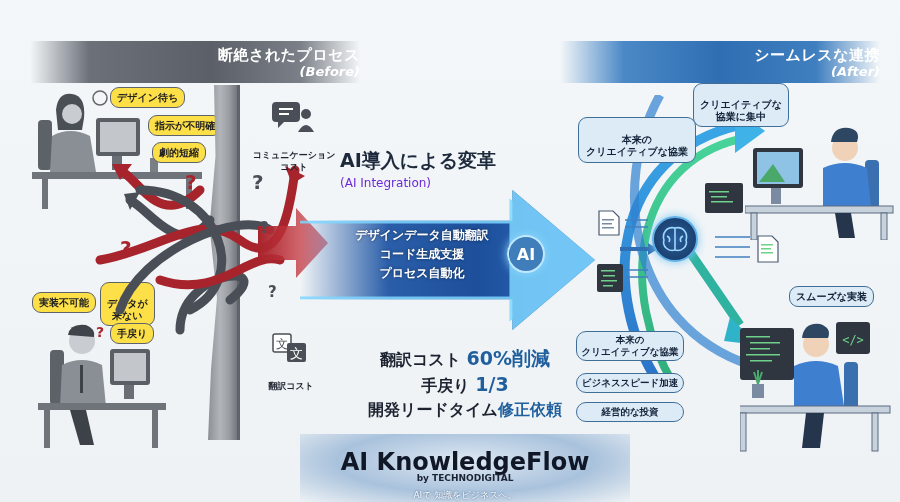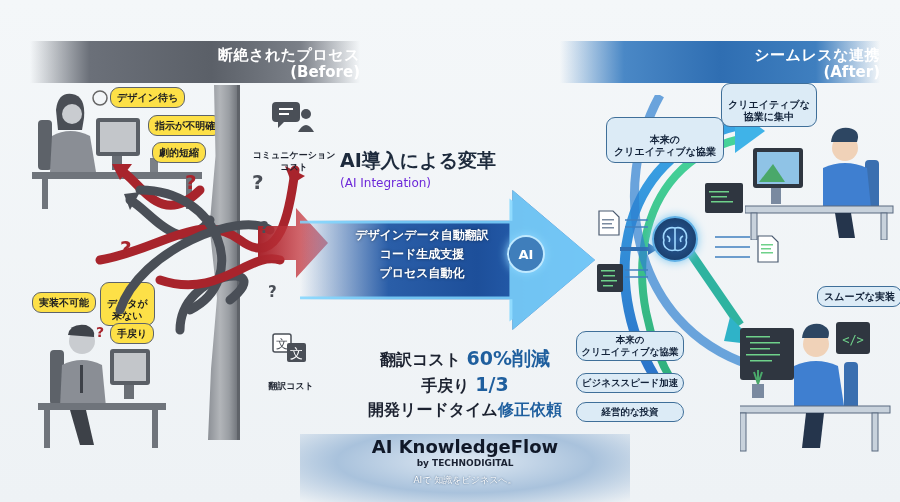--- a/index.html
+++ b/index.html
@@ -11,21 +11,21 @@
     color: #1e2430;
   }
   .abs { position: absolute; }
 
   
   .hdr {
     position: absolute; top: 25px; height: 42px;
     text-align: right; color: #fff; margin-top: 16px;
   }
   .hdr .t1 { font-size: 15px; font-weight: bold; line-height: 20px; padding-top: 4px; letter-spacing: 0.5px; }
-  .hdr .t2 { font-size: 15px; line-height: 14px; font-weight: bold; }
+  .hdr .t2 { font-size: 13px; line-height: 14px; font-weight: bold; font-style: italic; }
   .hdr-before {
     left: 30px; width: 330px;
     background: linear-gradient(90deg, rgba(90,96,104,0) 0%, #6b7079 18%, #5b6068 55%, #7b8088 82%, rgba(130,135,142,0) 100%);
   }
   .hdr-after {
     left: 560px; width: 320px;
     background: linear-gradient(90deg, rgba(70,130,190,0) 0%, #4a88c6 20%, #2f6eb2 50%, #3f7fbf 80%, rgba(120,170,215,0) 100%);
   }
 
   
@@ -38,21 +38,20 @@
     color: #222;
     padding: 3px 6px;
     text-align: center;
     line-height: 13px;
     white-space: nowrap;
   }
   .bubble.blue {
     background: #dcebf6;
     border-color: #3f6f99;
     color: #13233a;
-    margin-left: 28px;
   }
 
   
   .wall {
     position: absolute; left: 208px; top: 85px; width: 30px; height: 355px;
     background: linear-gradient(90deg, #8c9096 0%, #b2b5b9 40%, #9a9ea3 70%, #6f7379 100%);
     clip-path: polygon(20% 0, 100% 0, 100% 100%, 0 100%, 10% 80%, 30% 60%, 5% 40%, 25% 20%);
   }
   .wall-edge {
     position: absolute; left: 237px; top: 85px; width: 3px; height: 355px; background: #5f6369;
@@ -70,39 +69,39 @@
     background: #7fd6ff;
     opacity: 0.85;
   }
   .ai-lines {
     position: absolute; left: 352px; top: 226px; width: 140px;
     color: #fff; font-size: 12px; font-weight: bold; line-height: 19px; text-align: center;
     text-shadow: 0 0 3px rgba(0,0,0,0.5);
   }
   .ai-badge {
     position: absolute; left: 507px; top: 235px; width: 38px; height: 38px; border-radius: 50%;
-    border: 2px solid #bfe9ff; color: #fff; font-weight: bold; font-size: 13px;
+    border: 2px solid #bfe9ff; color: #fff; font-weight: bold; font-size: 16px;
     display: flex; align-items: center; justify-content: center;
     box-shadow: 0 0 10px #8fd8ff; background: rgba(30,80,150,0.6);
   }
 
   .title-ai { position: absolute; left: 340px; top: 148px; width: 250px; text-align: left; }
   .title-ai .a { font-size: 19px; font-weight: bold; color: #1d2a3c; }
   .title-ai .b { font-size: 12px; font-weight: normal; color: #6d28d9; margin-top: 2px; }
 
   .metrics { position: absolute; left: 340px; top: 346px; width: 250px; text-align: center; font-weight: bold; color: #1c2230; }
   .metrics .row { font-size: 16px; line-height: 24px; }
   .metrics .hl { color: #1f5f9e; font-size: 19px; }
 
   .footer {
     position: absolute; left: 300px; top: 434px; width: 330px; height: 68px;
     background: radial-gradient(ellipse at 50% 40%, #dfe9f3 0%, #a9c2dc 55%, rgba(160,185,210,0) 100%);
     text-align: center;
   }
-  .footer .brand { font-size: 18px; font-weight: bold; color: #101828; padding-top: 3px; line-height: 20px; }
+  .footer .brand { font-size: 24px; font-weight: bold; color: #101828; padding-top: 18px; line-height: 20px; }
   .footer .by { font-size: 9px; font-weight: bold; color: #1a2233; line-height: 12px; }
   .footer .tag { font-size: 9px; color: #fff; line-height: 14px; margin-top: 4px; text-shadow: 0 0 2px #2c4e74; }
 
   .icon-label { position: absolute; font-size: 9px; font-weight: bold; text-align: center; color: #1e2430; line-height: 12px; margin-top: 12px; }
 
   .qmark { position: absolute; font-weight: bold; font-size: 20px; line-height: 20px; }
   .q-red { color: #a8242c; }
   .q-dark { color: #4a4f57; }
 
   

